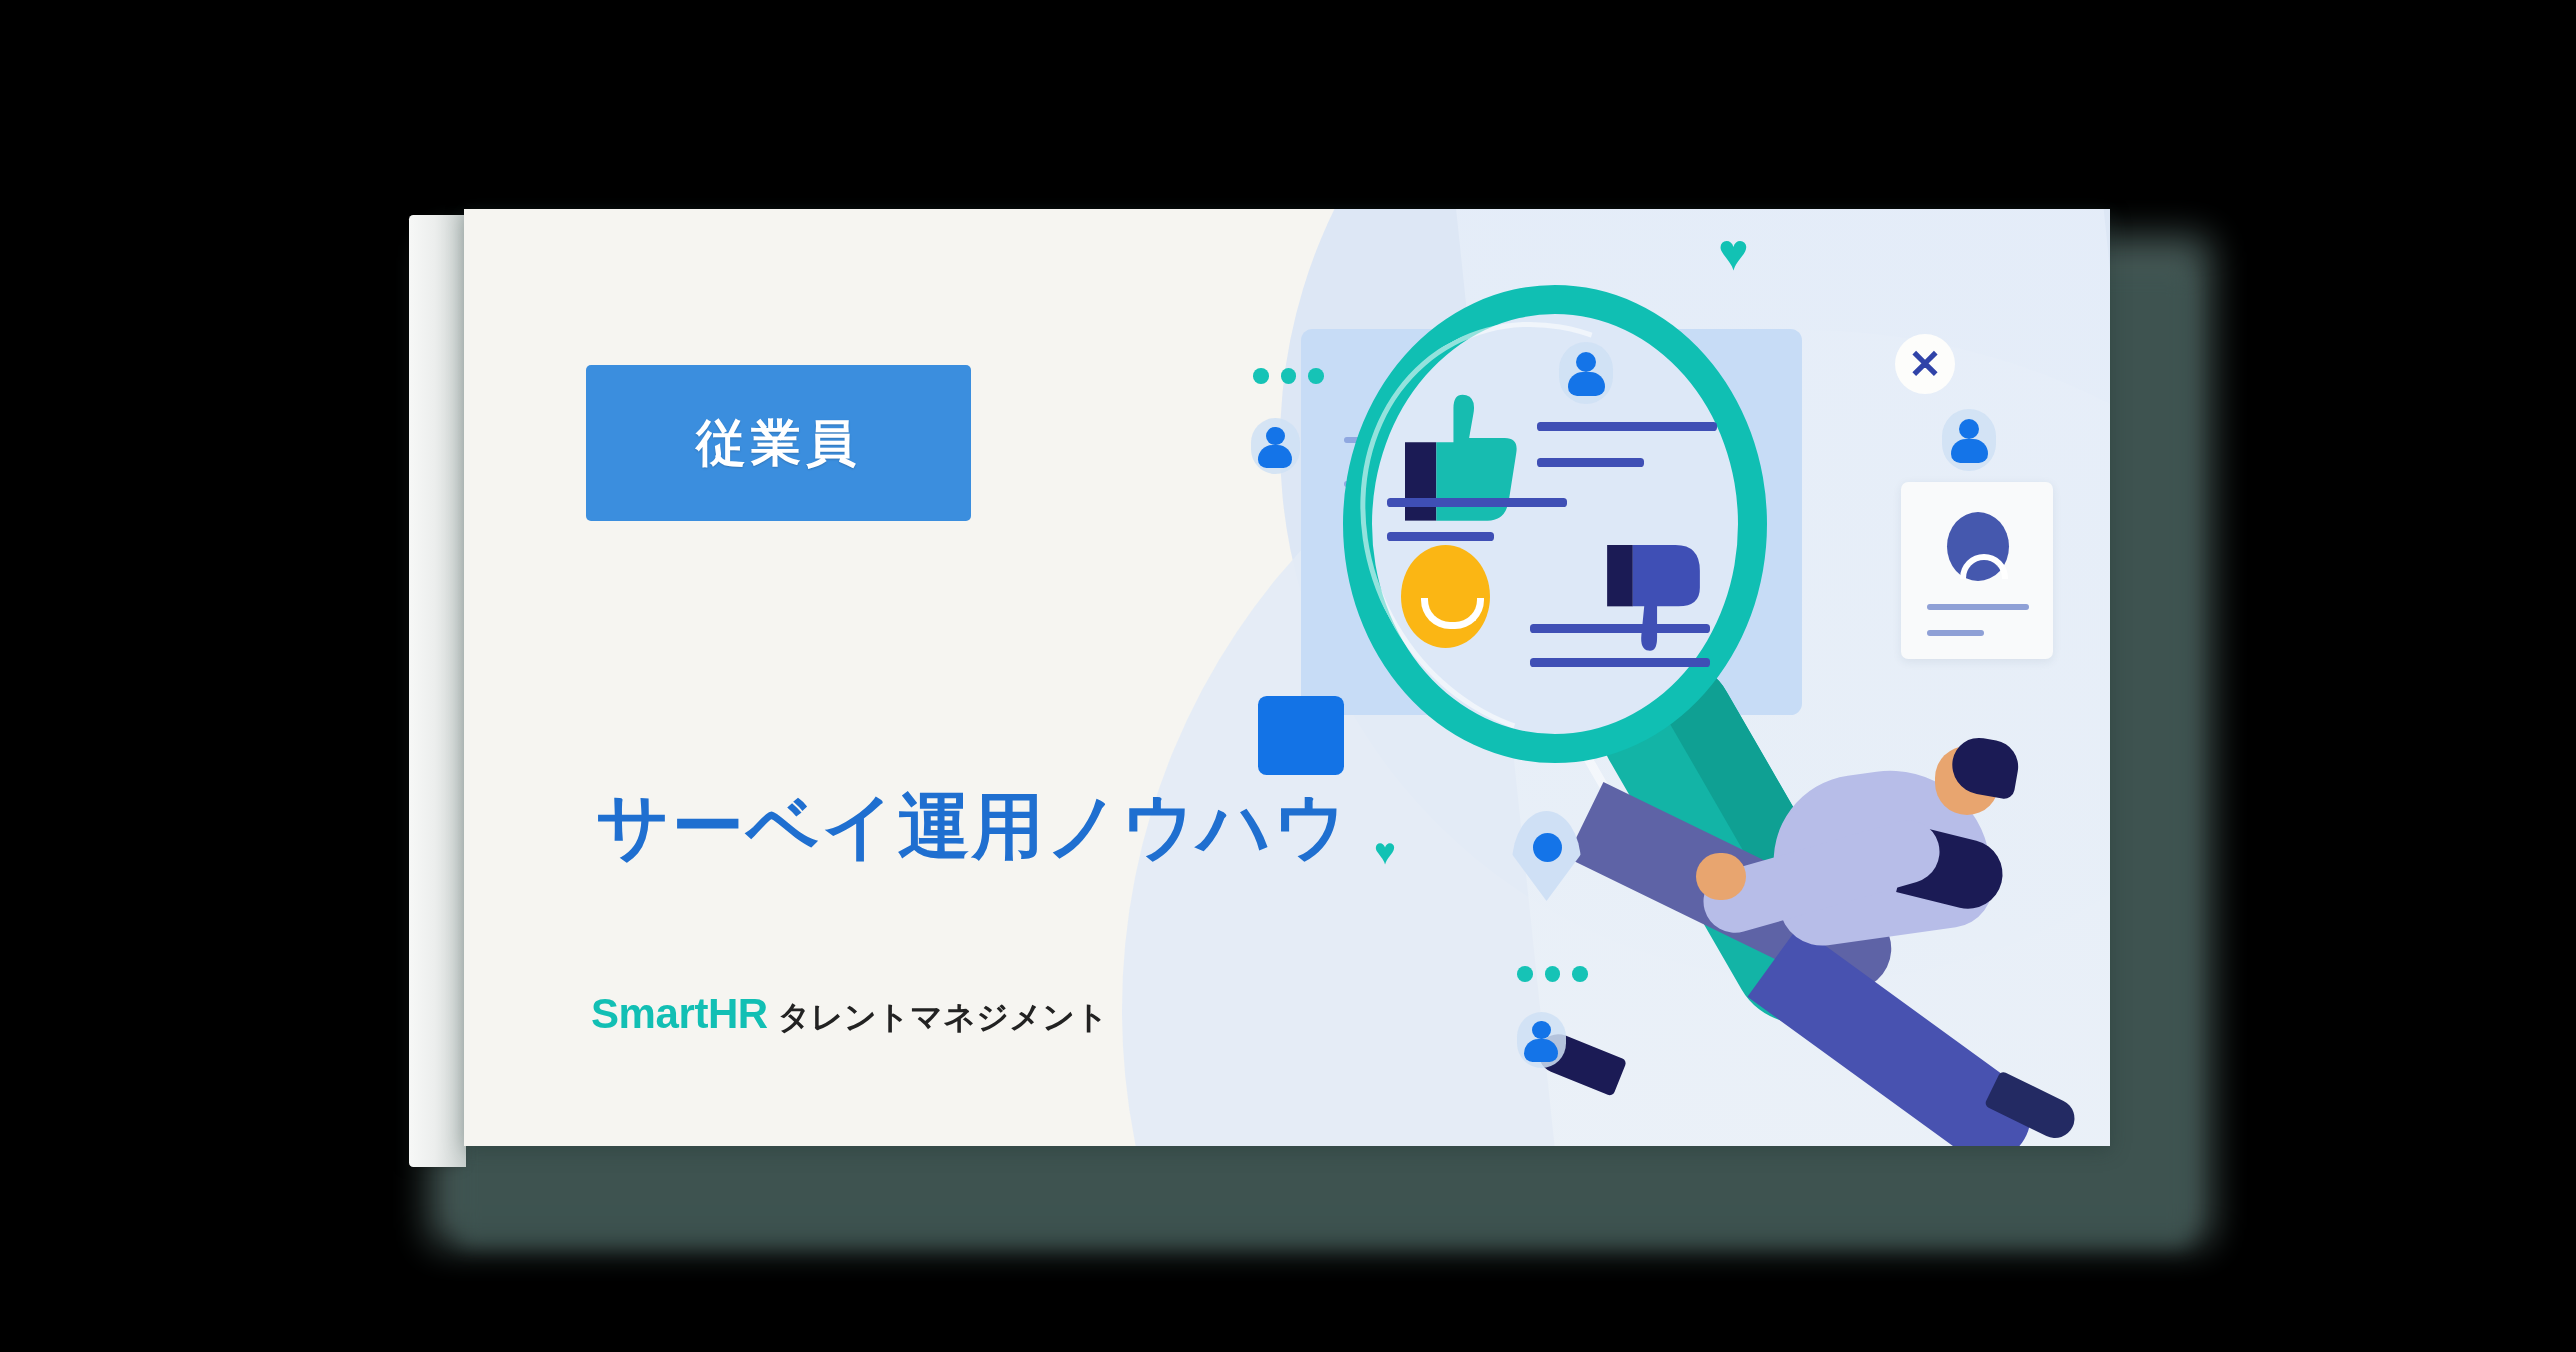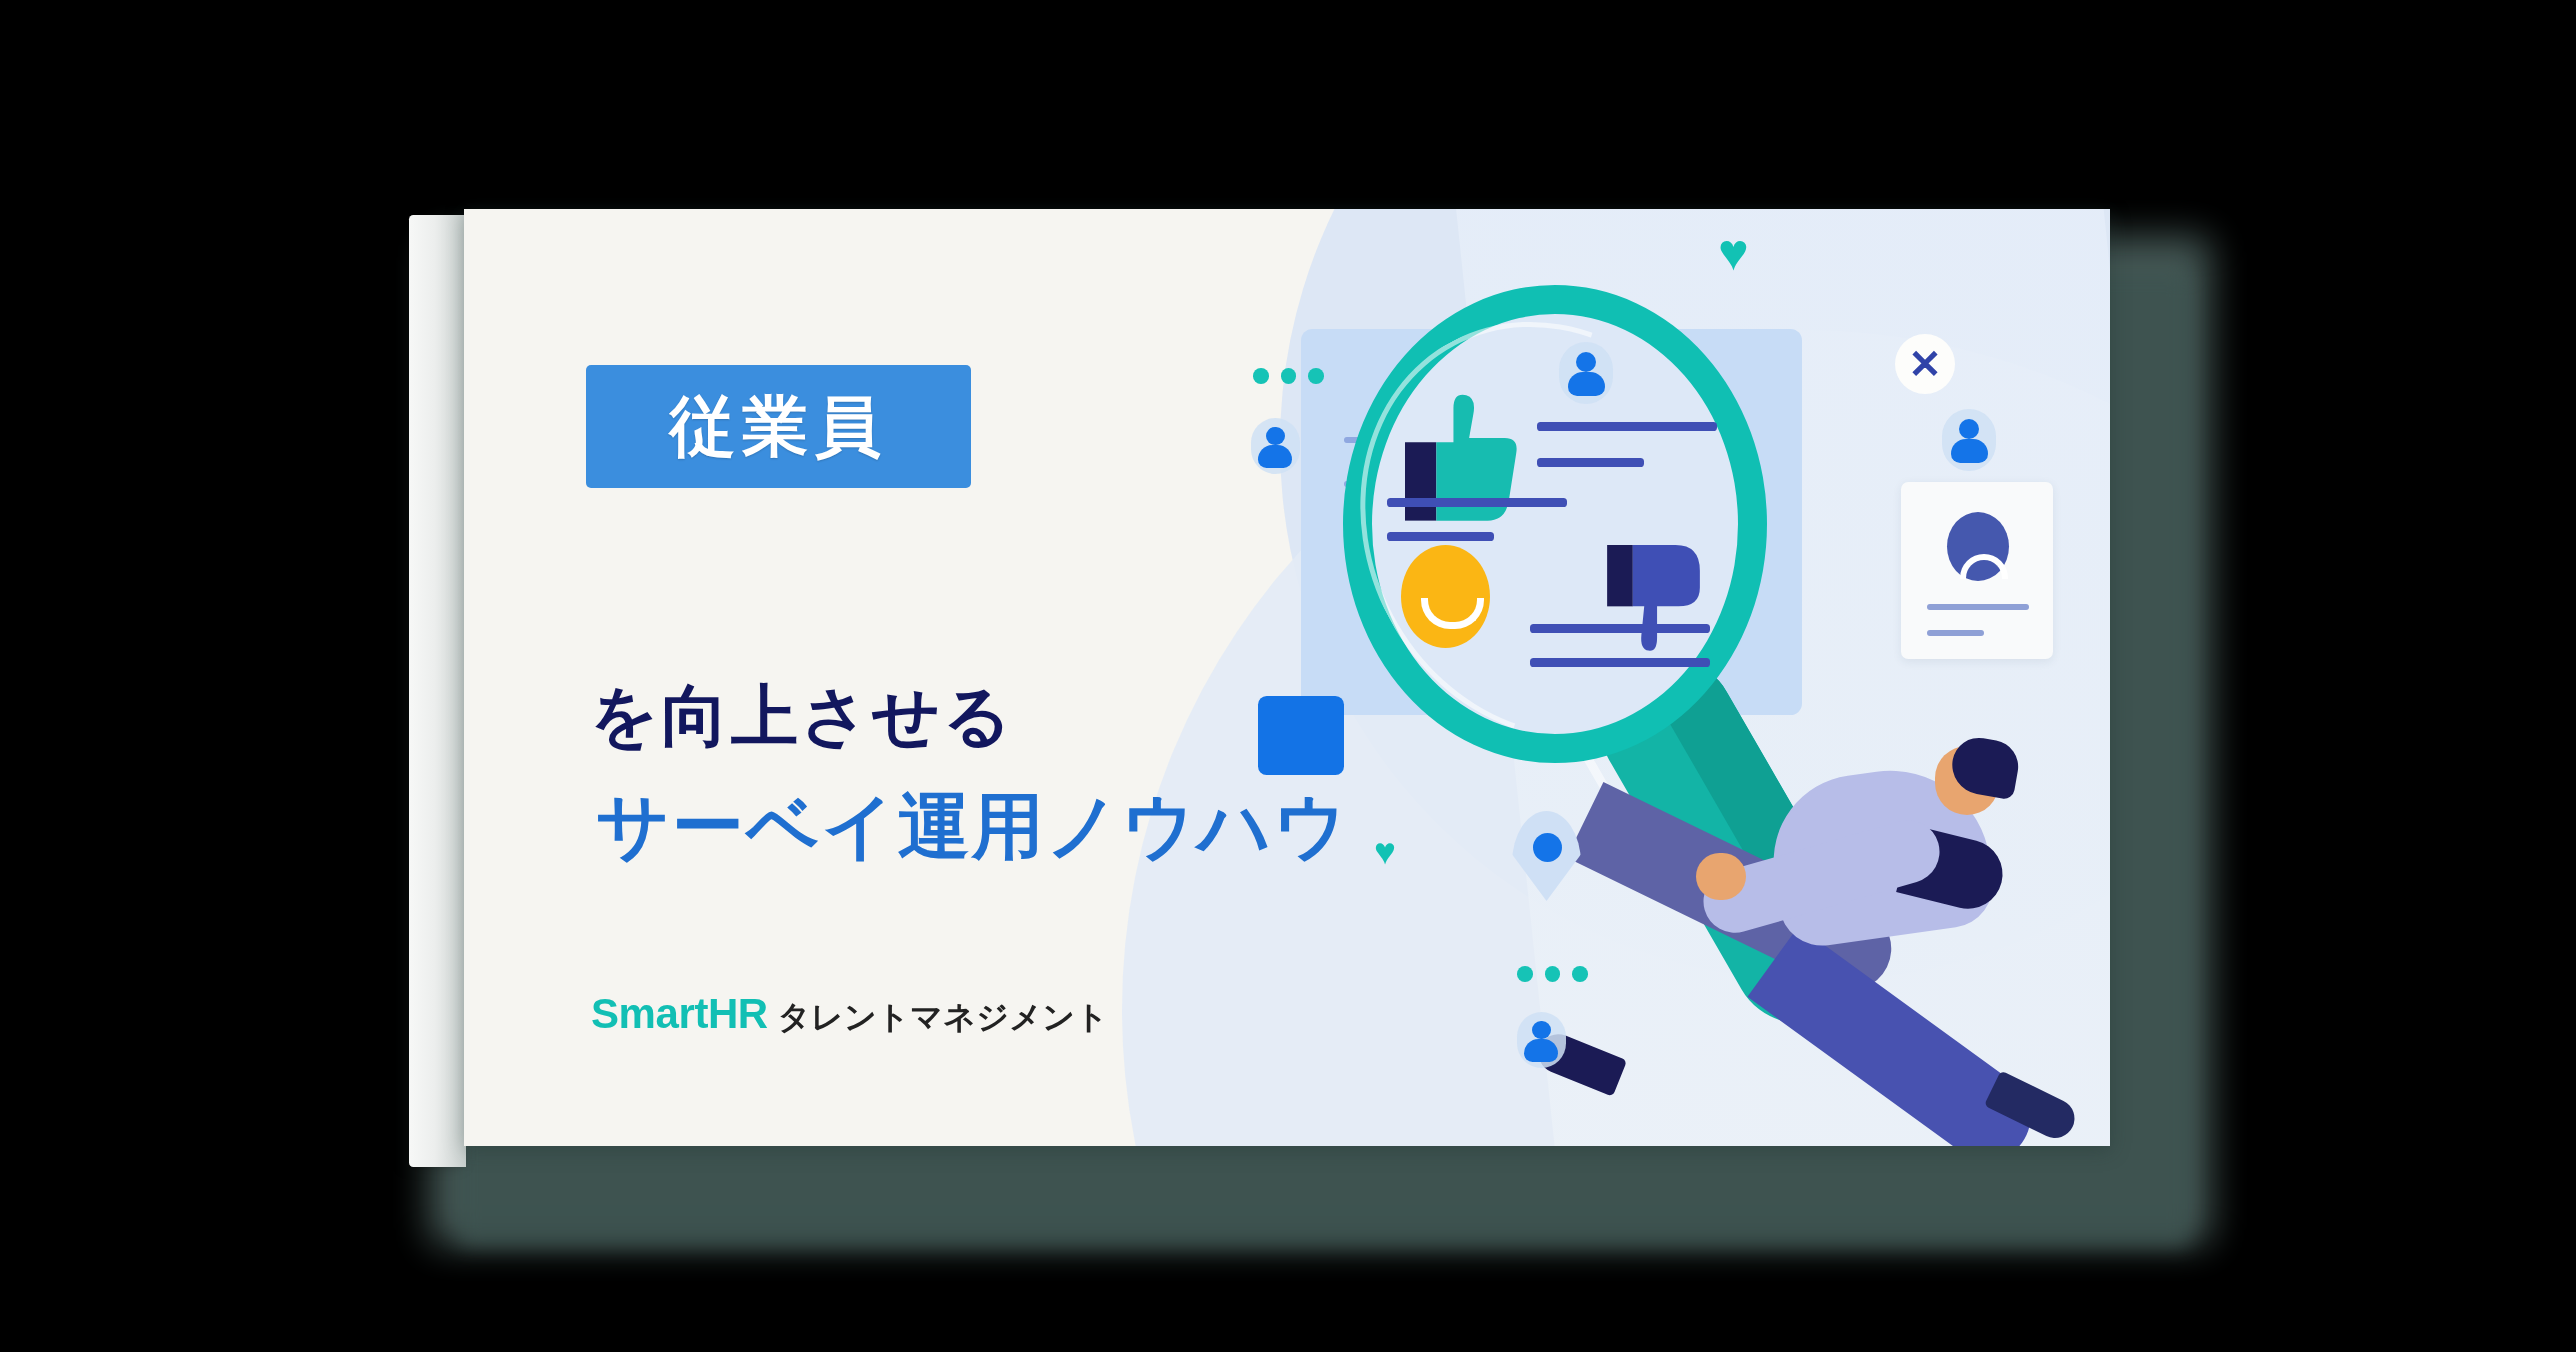--- a/index.html
+++ b/index.html
@@ -77,23 +77,23 @@
     position:absolute;
     display:flex; align-items:center; justify-content:center;
     color:#ffffff;
     font-weight:700;
     letter-spacing:.10em;
     border-radius:5px;
     text-shadow:0 1.4px 2.1px rgba(0,0,0,.18);
   }
   .tag-1{
     left:122px; top:156px;
-    width:385px; height:123px;
+    width:385px; height:156px;
     background:#3b8ede;
-    font-size:66px;
+    font-size:50px;
   }
   .tag-2{
     left:122px; top:309px;
     width:794px; height:123px;
     background:#1b6fd2;
     font-size:73px;
   }
 
   .line-3{
     position:absolute; left:126px; top:462px;
@@ -457,21 +457,20 @@
         <span class="halo"></span>
           <span class="head"></span>
           <span class="body"></span>
       </div>
 
       <div class="heart heart-a">♥</div>
       <div class="heart heart-b">♥</div>
     </div>
 
     <div class="tag tag-1">従業員</div>
-    <div class="line-3">を向上させる</div>
     <div class="line-4">サーベイ運用ノウハウ</div>
 
     <div class="logo">
       <span class="logo-mark">SmartHR</span>
       <span class="logo-sub">タレントマネジメント</span>
     </div>
 
   </div>
 </div>
 

